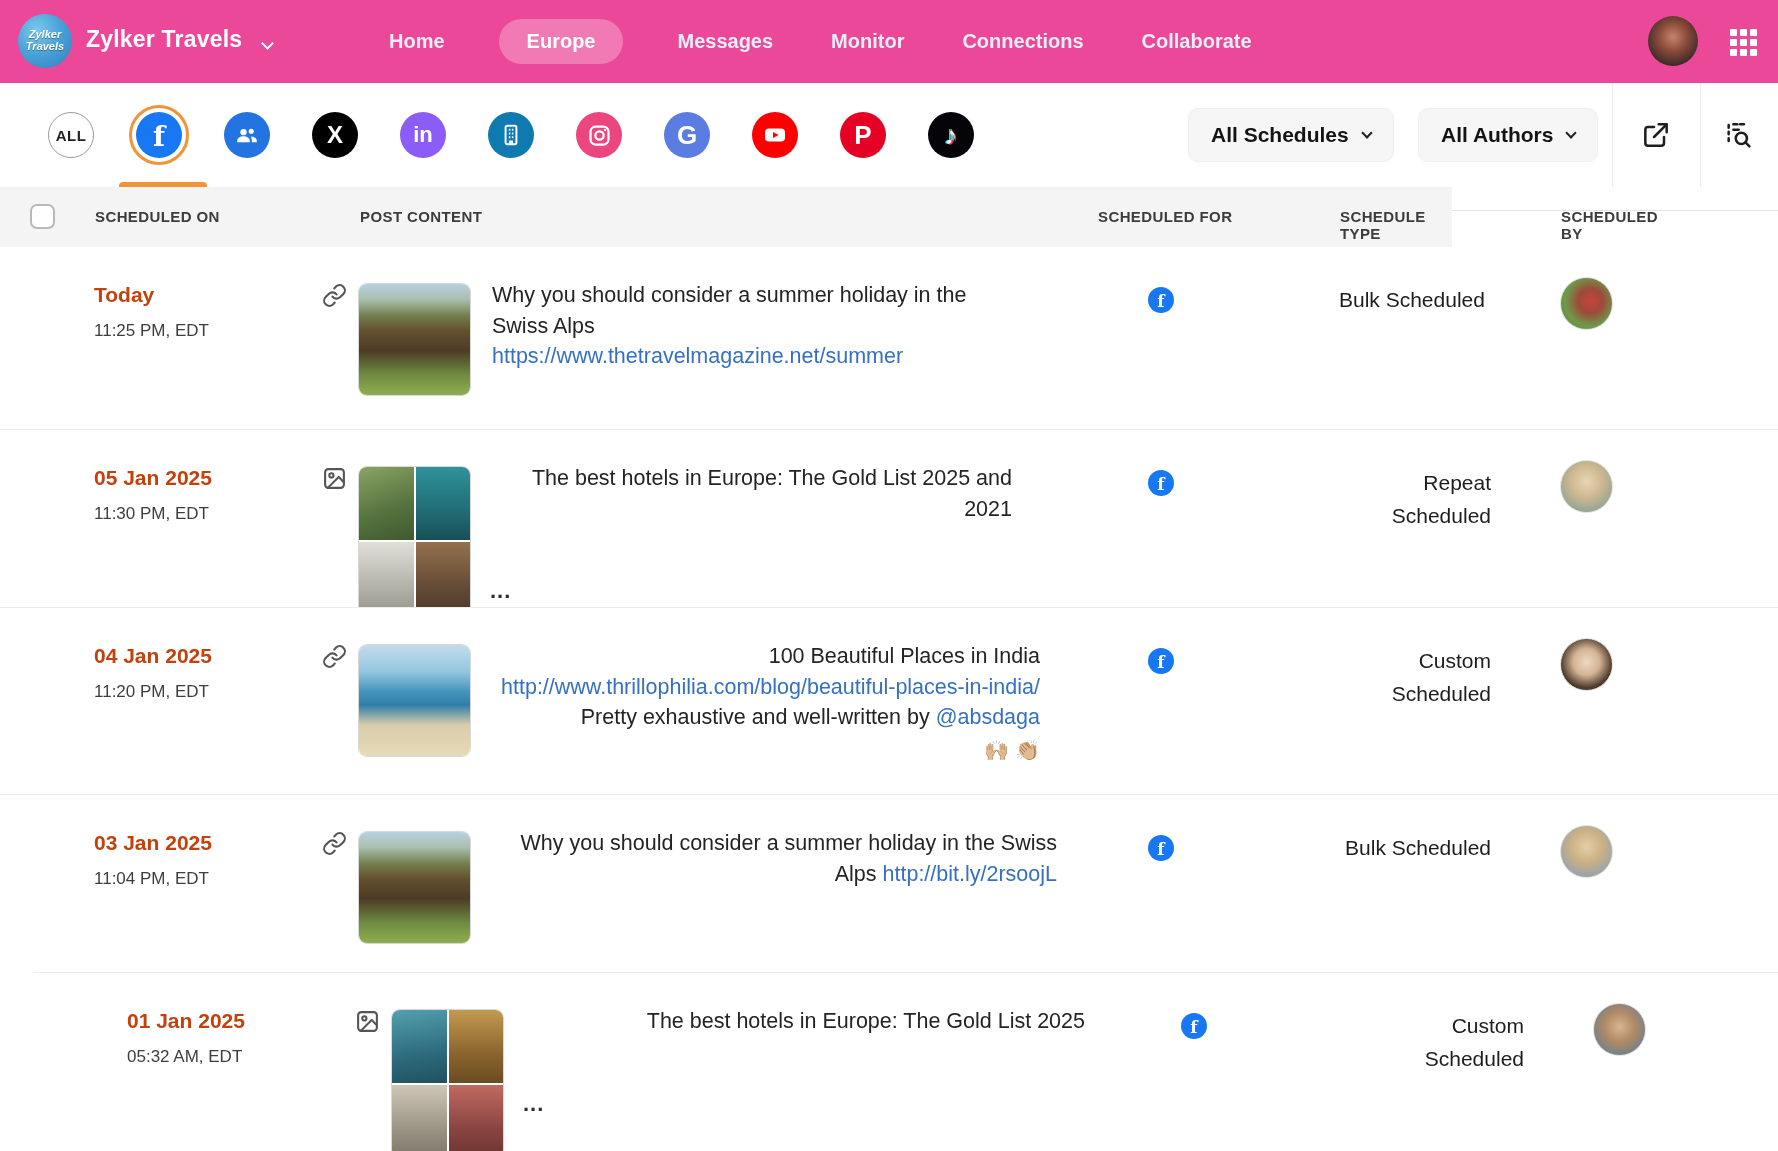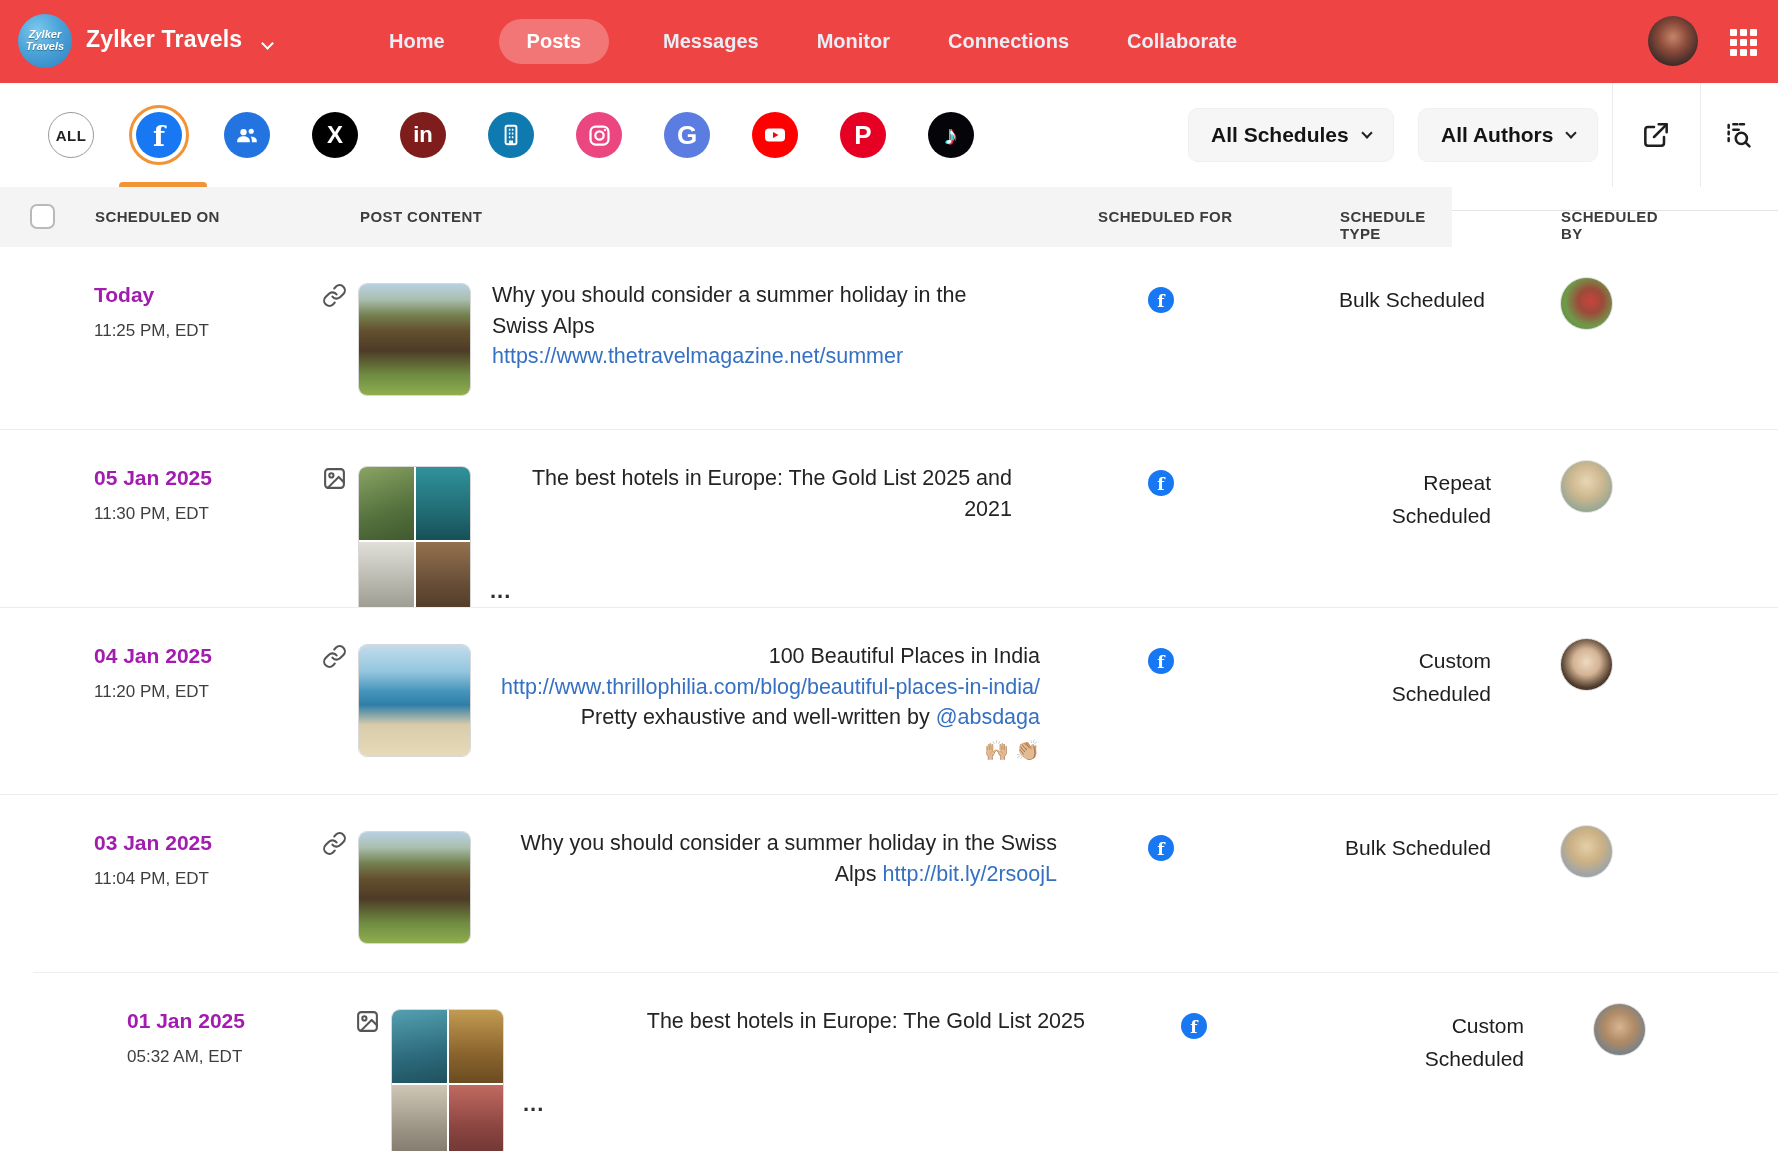--- a/index.html
+++ b/index.html
@@ -1,21 +1,21 @@
 <!DOCTYPE html>
 <html><head>
 <meta charset="utf-8">
 <style>
   * { box-sizing: border-box; margin: 0; padding: 0; }
   html,body { width:1778px; height:1151px; overflow:hidden; background:#fff;
               font-family:"Liberation Sans", sans-serif; }
 
   
   .navbar { position:absolute; left:0; top:0; width:1778px; height:102px;
-            background:#ef4444; display:flex; align-items:center; color:#fff; }
+            background:#ec4899; display:flex; align-items:center; color:#fff; }
   .logo-badge { position:absolute; left:18px; top:14px; width:54px; height:54px; border-radius:50%;
             background:radial-gradient(circle at 35% 30%, #7cc8ee 0%, #4aa3d8 45%, #2f7fc0 100%);
             display:flex; flex-direction:column; align-items:center; justify-content:center;
             font-size:11px; font-weight:700; font-style:italic; line-height:1.05; color:#fff;
             text-shadow:0 1px 1px rgba(0,0,0,.35); }
   .brand-name { position:absolute; left:86px; top:26px; font-size:23px; font-weight:700; letter-spacing:.2px; }
   .brand-caret { position:absolute; left:263px; top:34px; }
   .chev { display:inline-block; width:9px; height:9px; border-right:2.5px solid currentColor;
           border-bottom:2.5px solid currentColor; transform:rotate(45deg); }
   .chev.dark { border-color:#222; }
@@ -35,21 +35,21 @@
   .net { width:46px; height:46px; border-radius:50%; display:flex; align-items:center; justify-content:center;
          cursor:pointer; flex:0 0 auto; }
   .net svg { display:block; }
   .all-pill { border:1.5px solid #9a9a9a; color:#222; font-size:15px; font-weight:600; letter-spacing:.5px; background:#fff; }
   .fb-ring { width:60px; height:60px; border:3px solid #f09437; border-radius:50%;
              display:flex; align-items:center; justify-content:center; margin:0 -7px; }
   .net.facebook { background:#1877f2; color:#fff; font-size:30px; font-weight:700; }
   .fb-f { font-family:"DejaVu Serif", serif; font-weight:700; font-size:28px; margin-top:2px; }
   .net.fbgroup { background:#2374e1; }
   .net.xnet { background:#000; color:#fff; font-size:24px; font-weight:700; }
-  .net.linkedin { background:#7f1d1d; color:#fff; font-size:22px; font-weight:700; }
+  .net.linkedin { background:#8b5cf6; color:#fff; font-size:22px; font-weight:700; }
   .net.linkedin-page { background:#0f7ab0; }
   .net.instagram { background:#ec4680; }
   .net.google { background:#5b7ce0; color:#fff; font-size:26px; font-weight:700; }
   .net.youtube { background:#fe0000; }
   .net.pinterest { background:#e60023; color:#fff; font-size:26px; font-weight:700; }
   .net.tiktok { background:#050509; color:#fff; font-size:26px; font-weight:700;
                 text-shadow:-1.5px 0 #25f4ee, 1.5px 1px #fe2c55; }
   .active-underline { position:absolute; left:119px; top:99px; width:88px; height:5px;
                 background:#f09437; border-radius:4px 4px 0 0; }
   .filter-btn { position:absolute; top:25px; height:54px; background:#f6f6f7; border:1px solid #f0f0f0;
@@ -64,21 +64,21 @@
   
   .thead { position:absolute; left:0; top:187px; width:1452px; height:60px; background:#f4f4f4; }
   .thead .label { position:absolute; top:21px; font-size:15px; font-weight:700; color:#3c3c3c; letter-spacing:.4px; }
   .checkbox { position:absolute; left:30px; top:17px; width:25px; height:25px; border:2px solid #b9b9b9;
               border-radius:7px; background:#fff; cursor:pointer; }
 
   
   .rows { position:absolute; left:0; top:247px; width:1778px; }
   .row { position:absolute; left:0; width:1778px; background:#fff; }
   .row + .row, .row.bt { border-top:1px solid #ededed;text-align:right; }
-  .c-date { position:absolute; left:94px; top:36px; font-size:21px; font-weight:600; color:#a21caf; }
+  .c-date { position:absolute; left:94px; top:36px; font-size:21px; font-weight:600; color:#c2410c; }
   .c-time { position:absolute; left:94px; top:74px; font-size:17px; color:#3e3e3e; }
   .attach { position:absolute; left:322px; top:36px; width:25px; height:25px; }
   .thumb { position:absolute; left:358px; top:36px; width:113px; height:113px; border-radius:9px;
            border:1px solid #d8d8d8; overflow:hidden; }
   .thumb.tall { height:150px; }
   .thumb-img { width:100%; height:100%; }
   .chalet { background:linear-gradient(180deg,#b9d0e1 0%,#a9bfae 14%,#74814f 28%,#64502f 42%,#4d3b26 60%,#6f8c41 82%,#8fae4e 100%); }
   .beach { background:linear-gradient(180deg,#c3dcec 0%,#93c6de 24%,#4494bc 42%,#2f7ea8 54%,#d9ccab 72%,#e6dab8 100%); }
   .collage { display:grid; grid-template-columns:1fr 1fr; grid-template-rows:1fr 1fr; gap:2px; background:#fff; }
   .cell { width:100%; height:100%; }
@@ -112,21 +112,21 @@
 
 <div class="navbar">
   <div class="logo-badge">
     <span>Zylker</span>
     <span>Travels</span>
   </div>
   <div class="brand-name">Zylker Travels</div>
   <span class="brand-caret"><span class="chev"></span></span>
   <div class="nav-items">
     <div class="nav-item">Home</div>
-    <div class="nav-item active">Posts</div>
+    <div class="nav-item active">Europe</div>
     <div class="nav-item">Messages</div>
     <div class="nav-item">Monitor</div>
     <div class="nav-item">Connections</div>
     <div class="nav-item">Collaborate</div>
   </div>
   <div class="nav-avatar"></div>
   <div class="grid-icon">
     <span></span>
       <span></span>
       <span></span>

